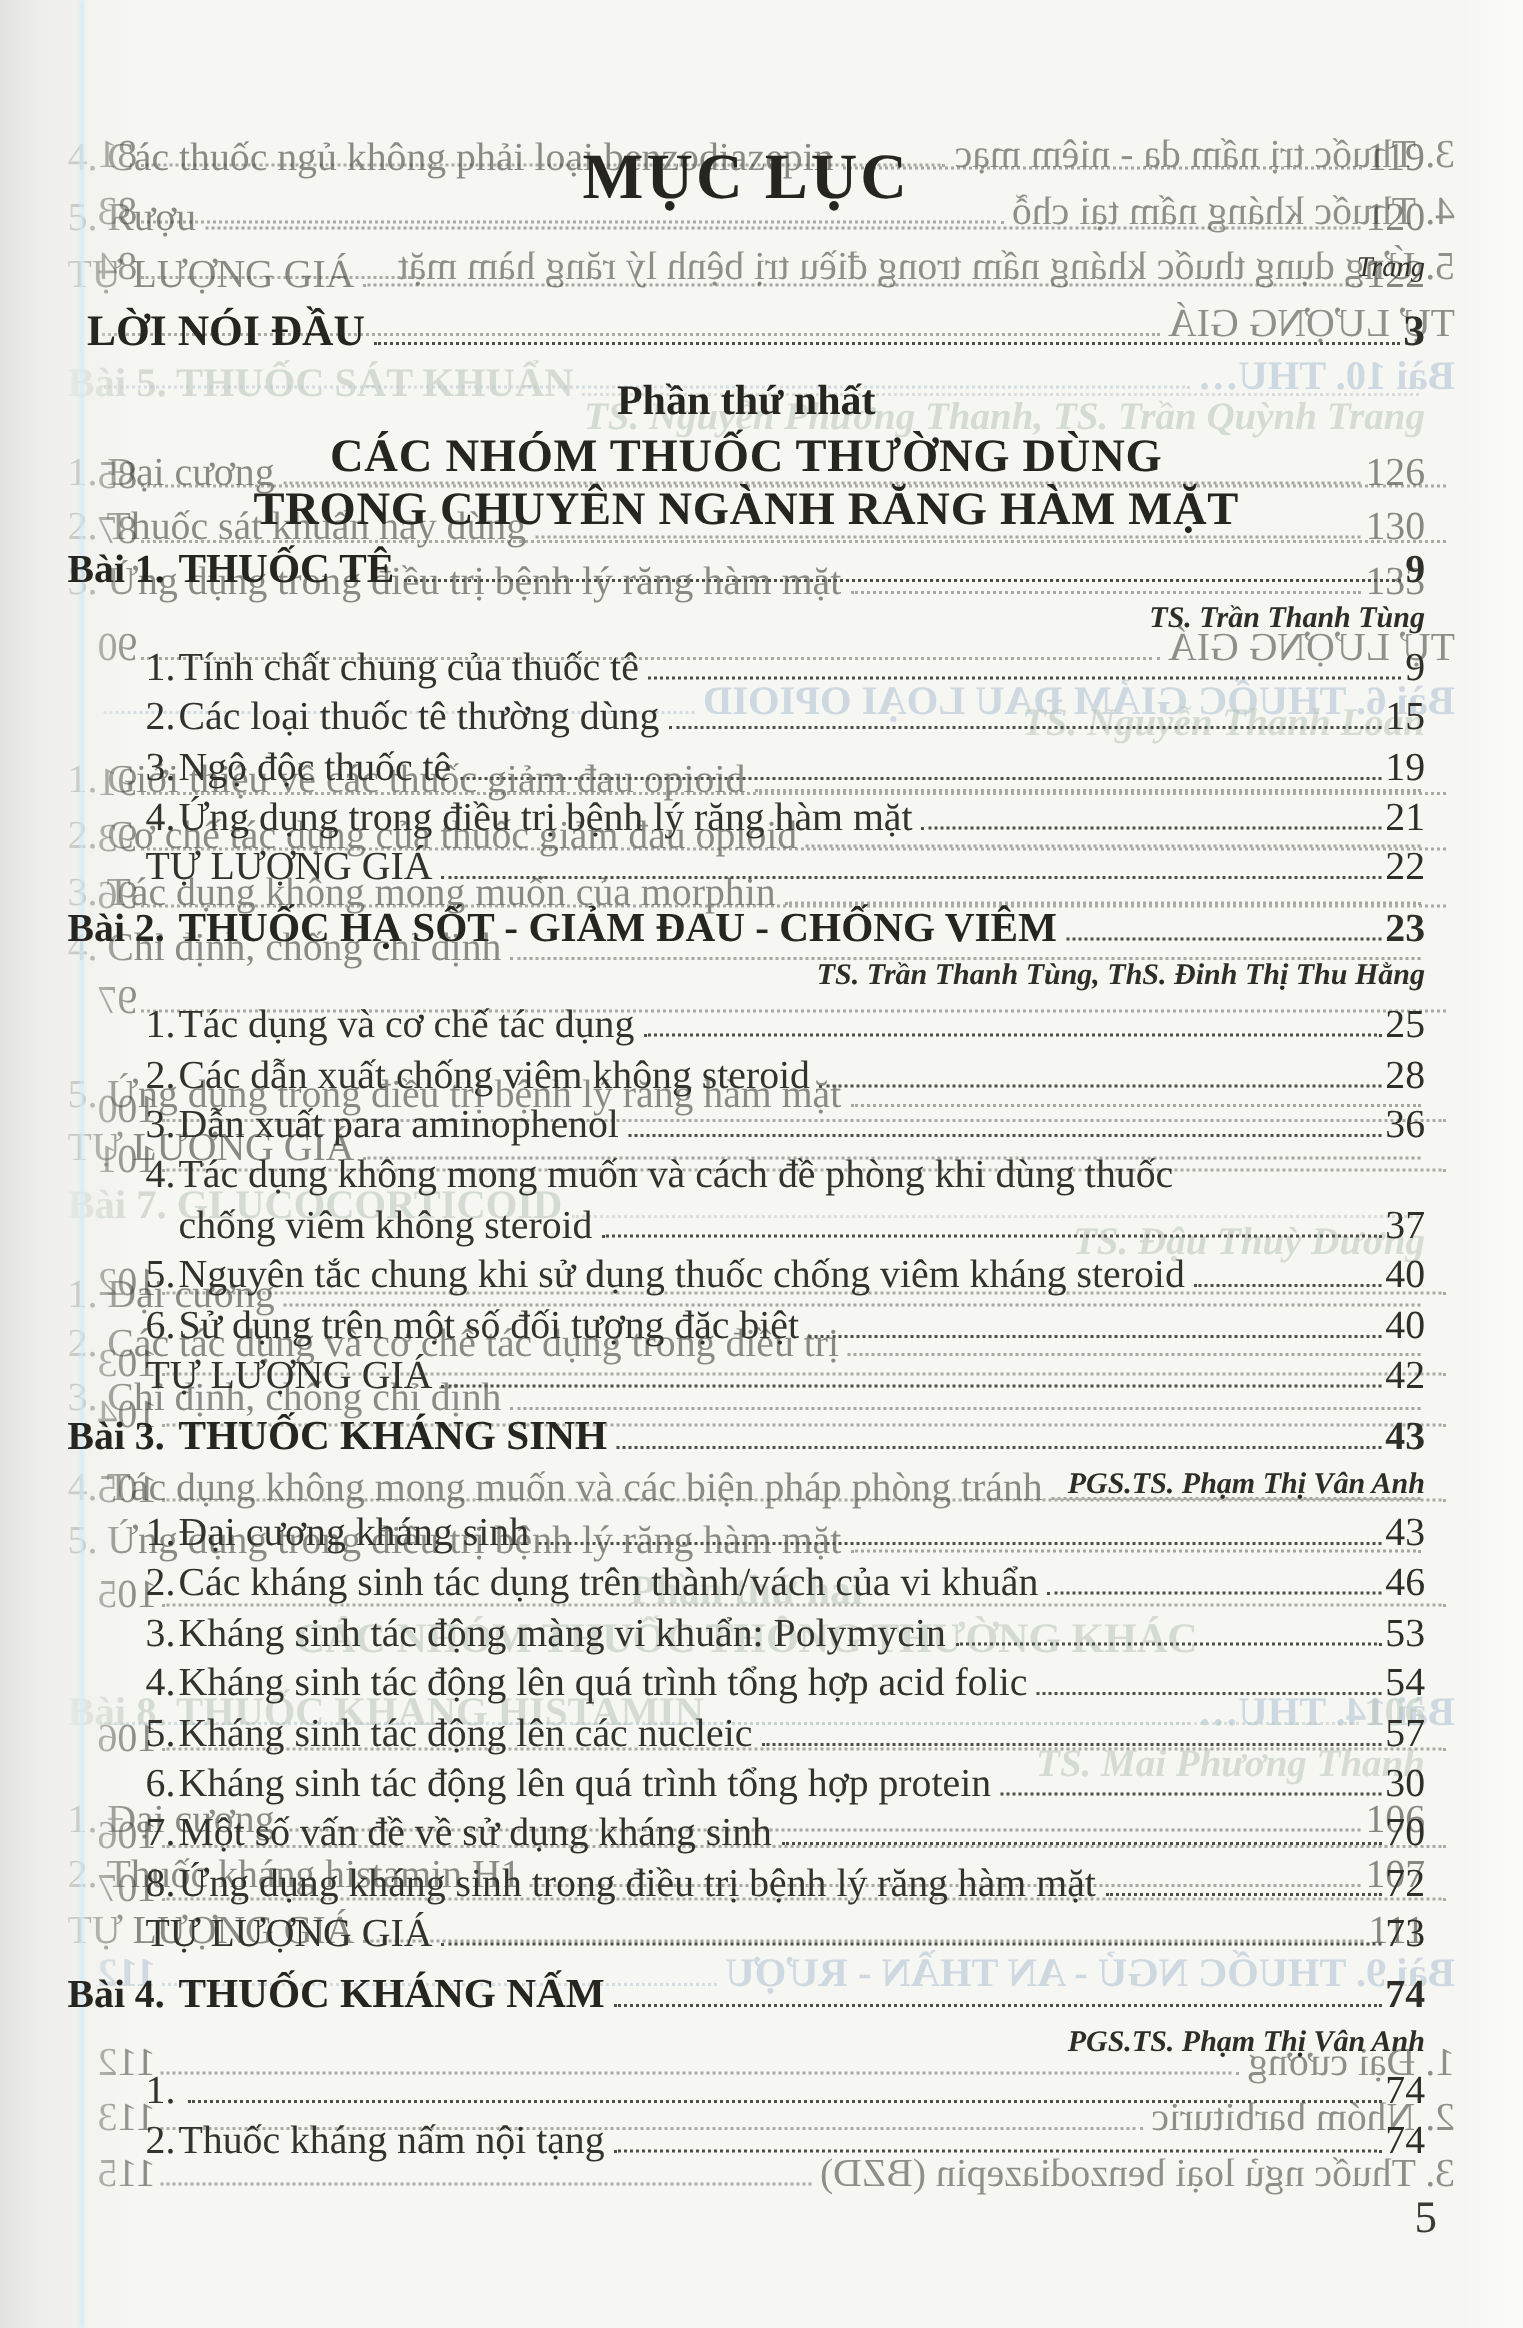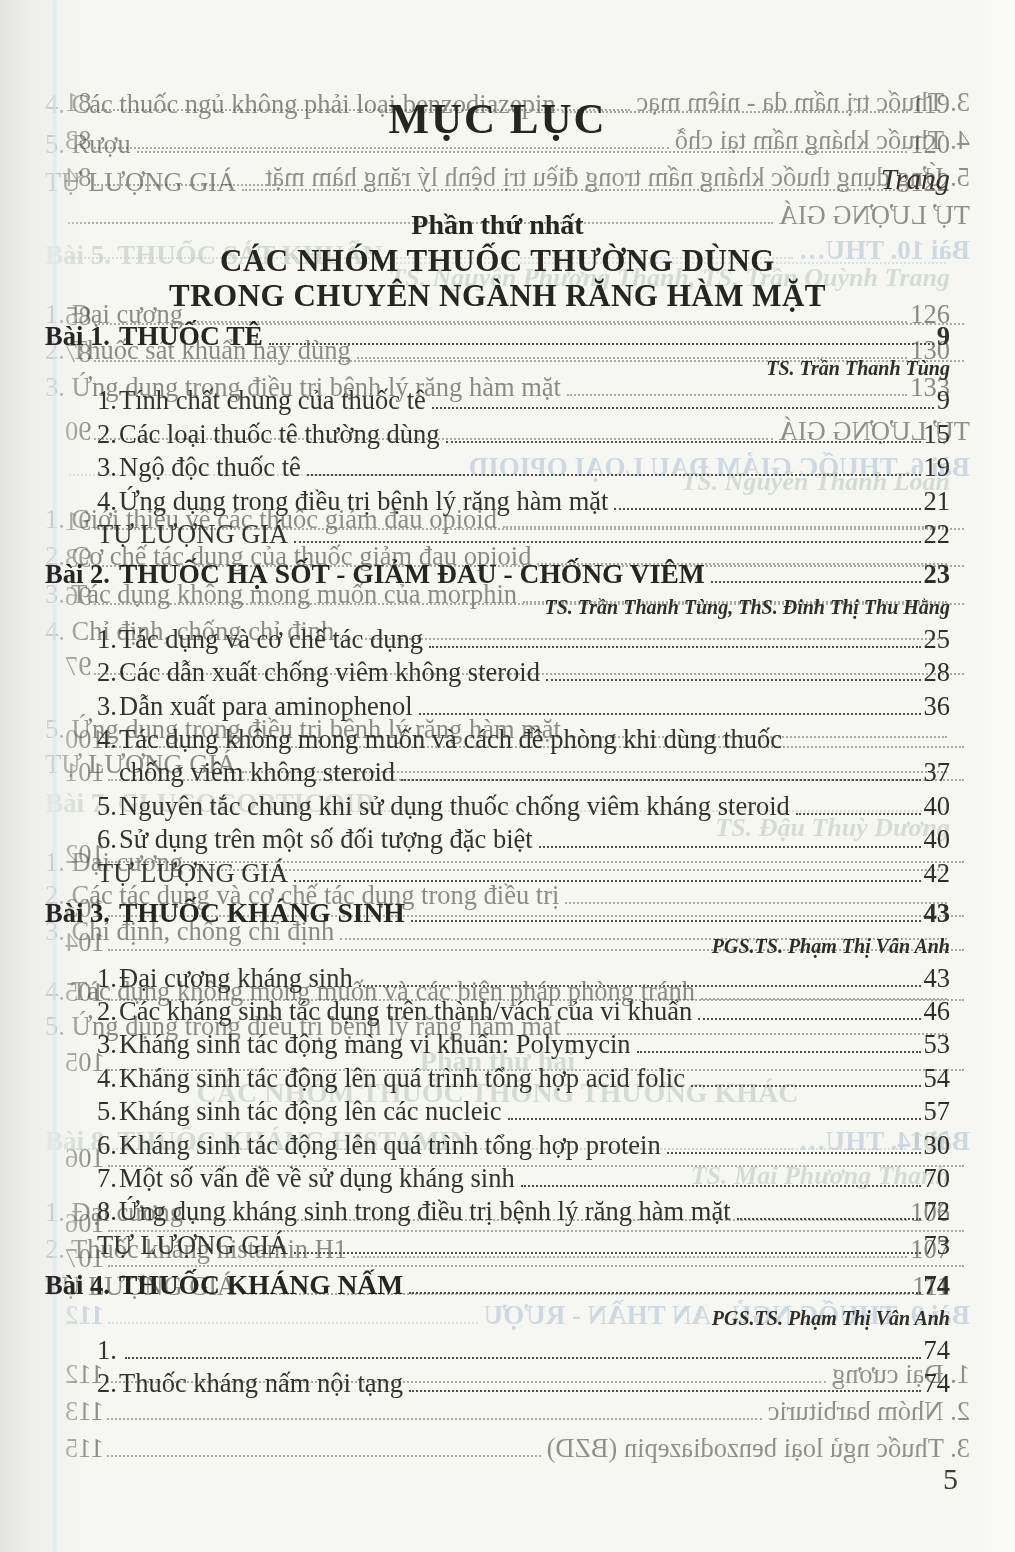--- a/index.html
+++ b/index.html
@@ -34,21 +34,21 @@
   .g.title{font-weight:bold;font-size:27px;}
   .g.author{display:block;text-align:right;font-style:italic;font-weight:bold;}
   .g.center{display:block;text-align:center;font-weight:bold;font-size:28px;}
 
   
   .page-inner{position:relative;padding:94px 65px 0 45px;}
   .toc-title{
     text-align:center;font-weight:bold;font-size:43px;letter-spacing:2px;
     margin:0 0 20px 0;color:#26251f;
   }
-  .trang{ text-align:right;font-style:italic;font-size:29px;line-height:32px;margin:0 0 10px 0;color:#333128; }
+  .trang{ text-align:right;font-style:italic;font-size:19px;line-height:32px;margin:0 0 10px 0;color:#333128; }
 
   .row{display:flex;align-items:baseline;font-size:26.5px;line-height:33.4px;color:#33322c;}
   .row .no{flex:none;width:22px;}
   .row .txt{flex:none;max-width:690px;}
   .row .leader{flex:1 1 auto;border-bottom:2.6px dotted #4e4d46;margin:0 3px 6px 6px;min-width:16px;}
   .row .pg{flex:none;color:#2f2e28;}
   .item-row{padding-left:52px;}
   .cont-row{padding-left:74px;}
   .selftest-row{padding-left:52px;}
   .nolead-row .txt{max-width:none;}
@@ -320,20 +320,25 @@
     </div>
   </div>
 
 <div class="paper-shade"></div>
 <div class="scan-streak"></div>
 
 <div class="page-inner">
   <h1 class="toc-title">MỤC LỤC</h1>
   <div class="trang">Trang</div>
 
+  <div class="row front-row">
+    <span class="txt">LỜI NÓI ĐẦU</span>
+    <span class="leader"></span>
+    <span class="pg">3</span>
+  </div>
 
   <div class="part">
     <p class="kicker">Phần thứ nhất</p>
     <p class="pline">CÁC NHÓM THUỐC THƯỜNG DÙNG</p>
     <p class="pline">TRONG CHUYÊN NGÀNH RĂNG HÀM MẶT</p>
   </div>
 
   <div id="toc-body">
       <div class="row chapter-row">
         <span class="no">Bài 1.</span>

